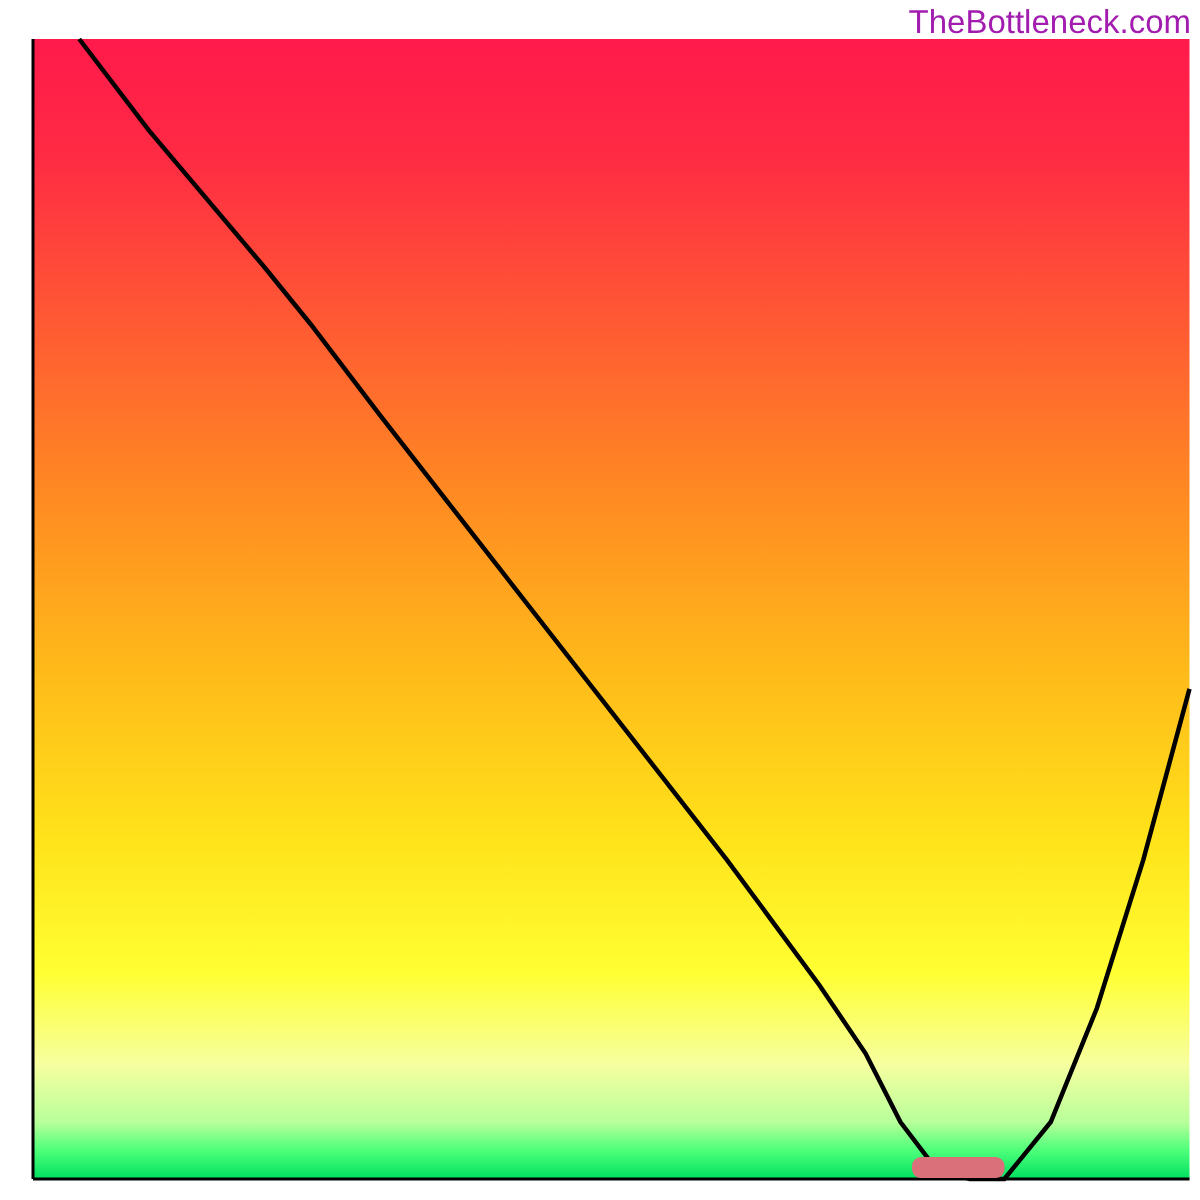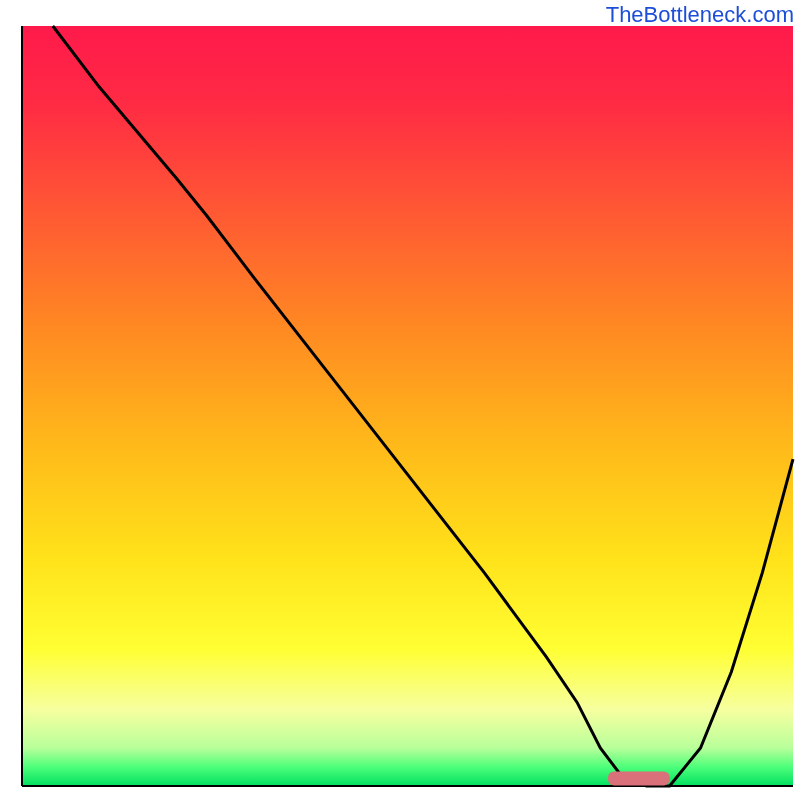--- a/index.html
+++ b/index.html
@@ -14,21 +14,21 @@
   .frame {
     position: relative;
     width: 800px;
     height: 800px;
   }
   .watermark {
     position: absolute;
     top: 2px;
     right: 6px;
     font-size: 22px;
-    color: #1d4ed8;
+    color: #a21caf;
     font-family: Arial, Helvetica, sans-serif;
     letter-spacing: 0px;
   }
   svg {
     display: block;
   }
 </style>
 </head>
 <body>
 

